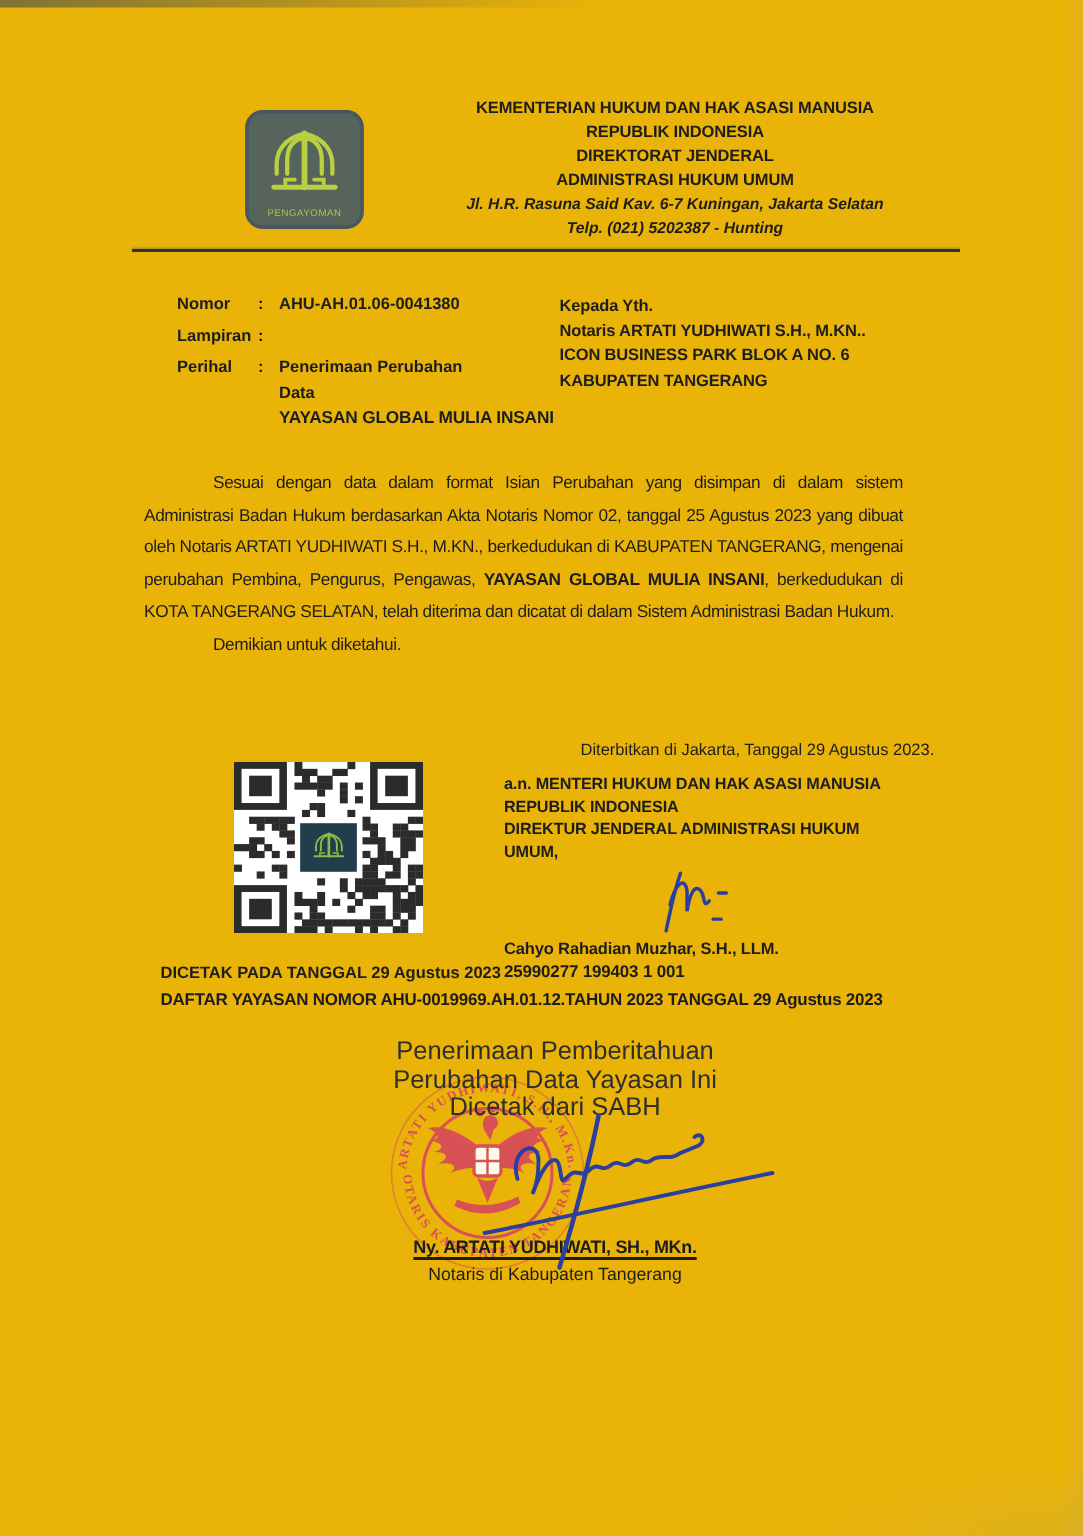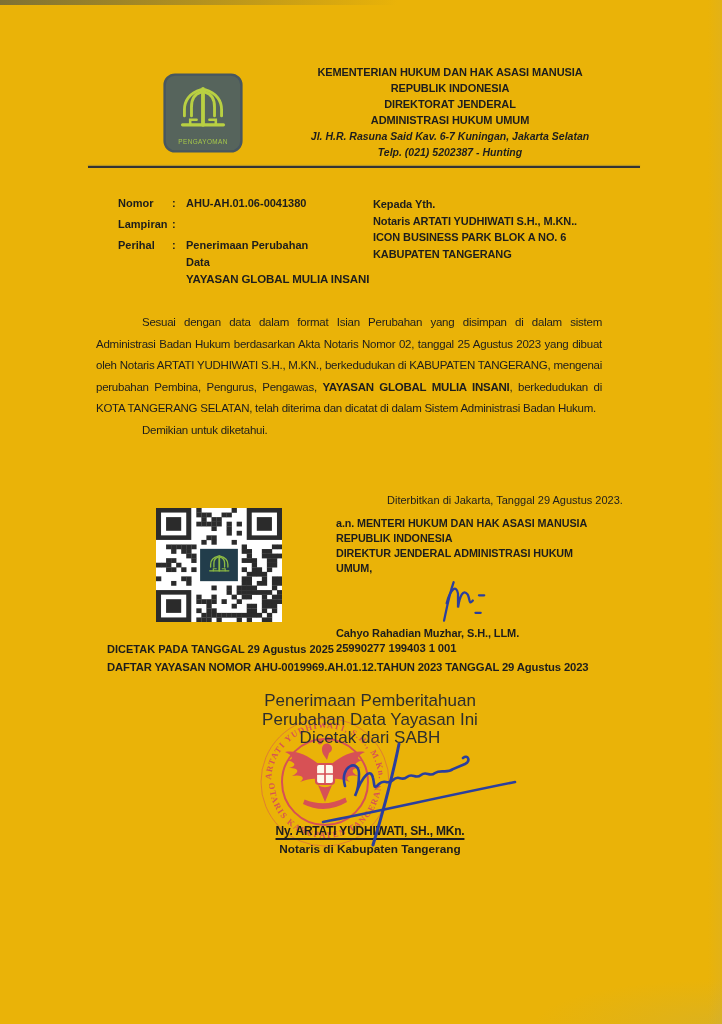--- a/index.html
+++ b/index.html
@@ -51,21 +51,21 @@
   .print-info .l2{font-size:11.3px;font-weight:bold;letter-spacing:-.15px;}
 
   
   .footer-note{position:absolute;left:215px;top:692px;width:310px;text-align:center;
     font-size:17px;line-height:18.5px;color:#2e2e2e;z-index:3;}
   .stamp{position:absolute;left:257px;top:714px;width:136px;height:136px;z-index:2;opacity:.92;}
   .big-sign{position:absolute;left:315px;top:742px;width:205px;height:105px;z-index:4;}
   .notary{position:absolute;left:200px;top:824px;width:340px;text-align:center;z-index:3;}
   .notary .nname{font-weight:bold;font-size:12px;letter-spacing:-.2px;
     text-decoration:underline;text-decoration-thickness:1.6px;text-underline-offset:3px;}
-  .notary .ntitle{font-size:11.8px;font-weight:700;margin-top:4px;}
+  .notary .ntitle{font-size:11.8px;font-weight:400;margin-top:4px;}
 </style>
 </head>
 <body>
 
 <div class="page">
 
   <div class="top-smudge"></div>
   <div class="br-smudge"></div>
   <div class="right-shade"></div>
 
@@ -328,21 +328,21 @@
         <rect x="20" y="2" width="3" height="3"></rect>
       <rect x="0" y="18" width="7" height="7"></rect>
         <rect x="1" y="19" width="5" height="5" fill="#fff"></rect>
         <rect x="2" y="20" width="3" height="3"></rect>
     </g>
     <rect x="8.6" y="8.8" width="7.8" height="7.4" fill="#223d4b" stroke="#fff" stroke-width="0.3"></rect>
     <use href="#tree" x="9.6" y="9.3" width="5.9" height="5.9" style="color:#8cba43"></use>
   </svg>
 
   <div class="print-info">
-    <div class="l1">DICETAK PADA TANGGAL 29 Agustus 2025</div>
+    <div class="l1">DICETAK PADA TANGGAL 29 Agustus 2023</div>
     <div class="l2">DAFTAR YAYASAN NOMOR AHU-0019969.AH.01.12.TAHUN 2023 TANGGAL 29 Agustus 2023</div>
   </div>
 
   <div class="footer-note">
     <div>Penerimaan Pemberitahuan</div>
     <div>Perubahan Data Yayasan Ini</div>
     <div>Dicetak dari SABH</div>
   </div>
 
   <svg class="stamp" viewBox="0 0 136 136">

